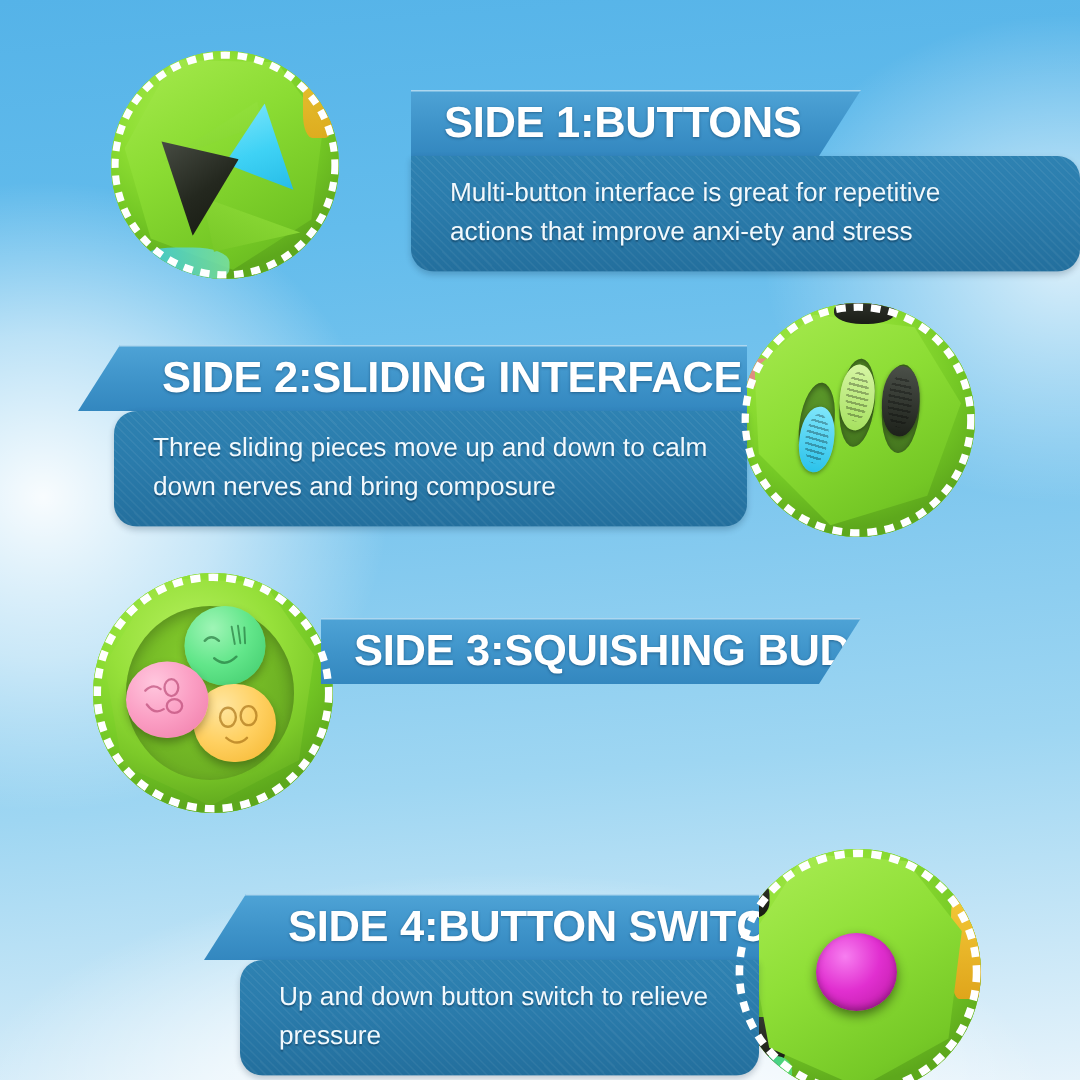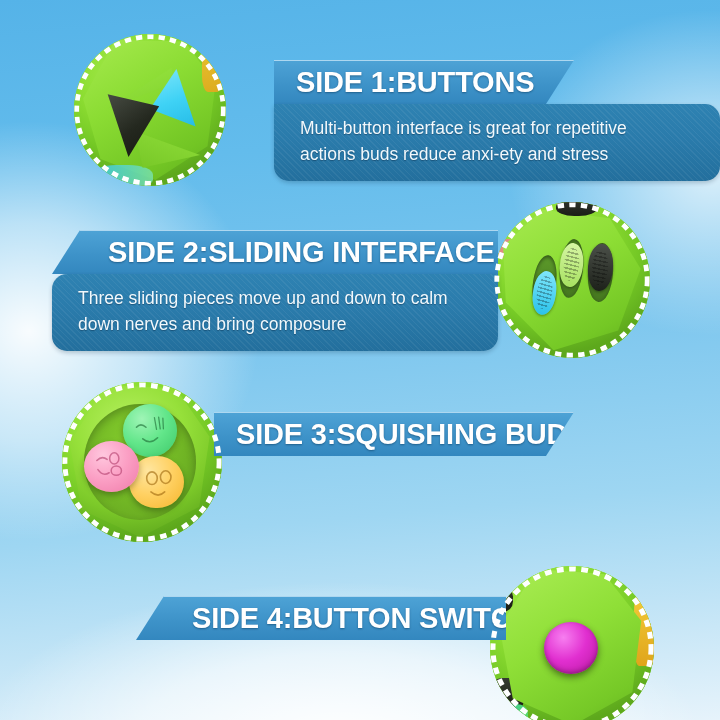--- a/index.html
+++ b/index.html
@@ -244,21 +244,21 @@
   .body-panel {
     position:relative;
     background:#2a7bab;
     background-image:
       repeating-linear-gradient(45deg, rgba(255,255,255,.055) 0 1px, rgba(255,255,255,0) 1px 4px),
       linear-gradient(180deg,#2e82b2 0%,#2a7bab 45%,#236f9d 100%);
     padding:12px 26px 14px 26px;
     box-shadow:0 2px 4px rgba(0,30,60,.22);
   }
   .body-panel.round-right  { border-radius:0 15px 15px 15px; }
-  .body-panel.round-left   { border-radius:15px 0 15px 15px; }
+  .body-panel.round-left   { border-radius:15px 0 15px 15px;margin-left:24px; }
   .body-text {
     color:#f2f9fd;
     font-size:17.5px;
     line-height:1.46;
     white-space:pre-line;
     text-shadow:0 1px 1px rgba(0,30,55,.4);
   }
   .body-panel.align-left  .body-text { text-align:left; }
 
   
@@ -307,21 +307,21 @@
       </div>
     </div>
 
     <div class="banner">
       <div class="title-bar right-slant">
         <span class="outline"></span>
         <span class="title-text">SIDE 1:BUTTONS</span>
       </div>
       <div class="body-panel round-right align-left">
         <div class="body-text">Multi-button interface is great for repetitive
-actions buds reduce anxi-ety and stress</div>
+actions that improve anxi-ety and stress</div>
       </div>
     </div>
   </div>
 
   <div class="row" id="row2">
 
     <div class="circle-wrap">
       <div class="circle">
         <div class="cube"></div>
         <div class="facet s2-pink"></div>
@@ -425,16 +425,19 @@
             <circle cx="50" cy="50" r="48.2" fill="none" stroke="#ffffff" stroke-width="3.1" stroke-dasharray="4.1 3.4" stroke-linecap="butt"></circle>
           </svg>
       </div>
     </div>
 
     <div class="banner">
       <div class="title-bar left-slant">
         <span class="outline"></span>
         <span class="title-text">SIDE 4:BUTTON SWITCH</span>
       </div>
+      <div class="body-panel round-left align-left">
+        <div class="body-text">Up and down button switch to relieve pressure</div>
+      </div>
     </div>
   </div>
 
 </div>
 
 </body></html>

